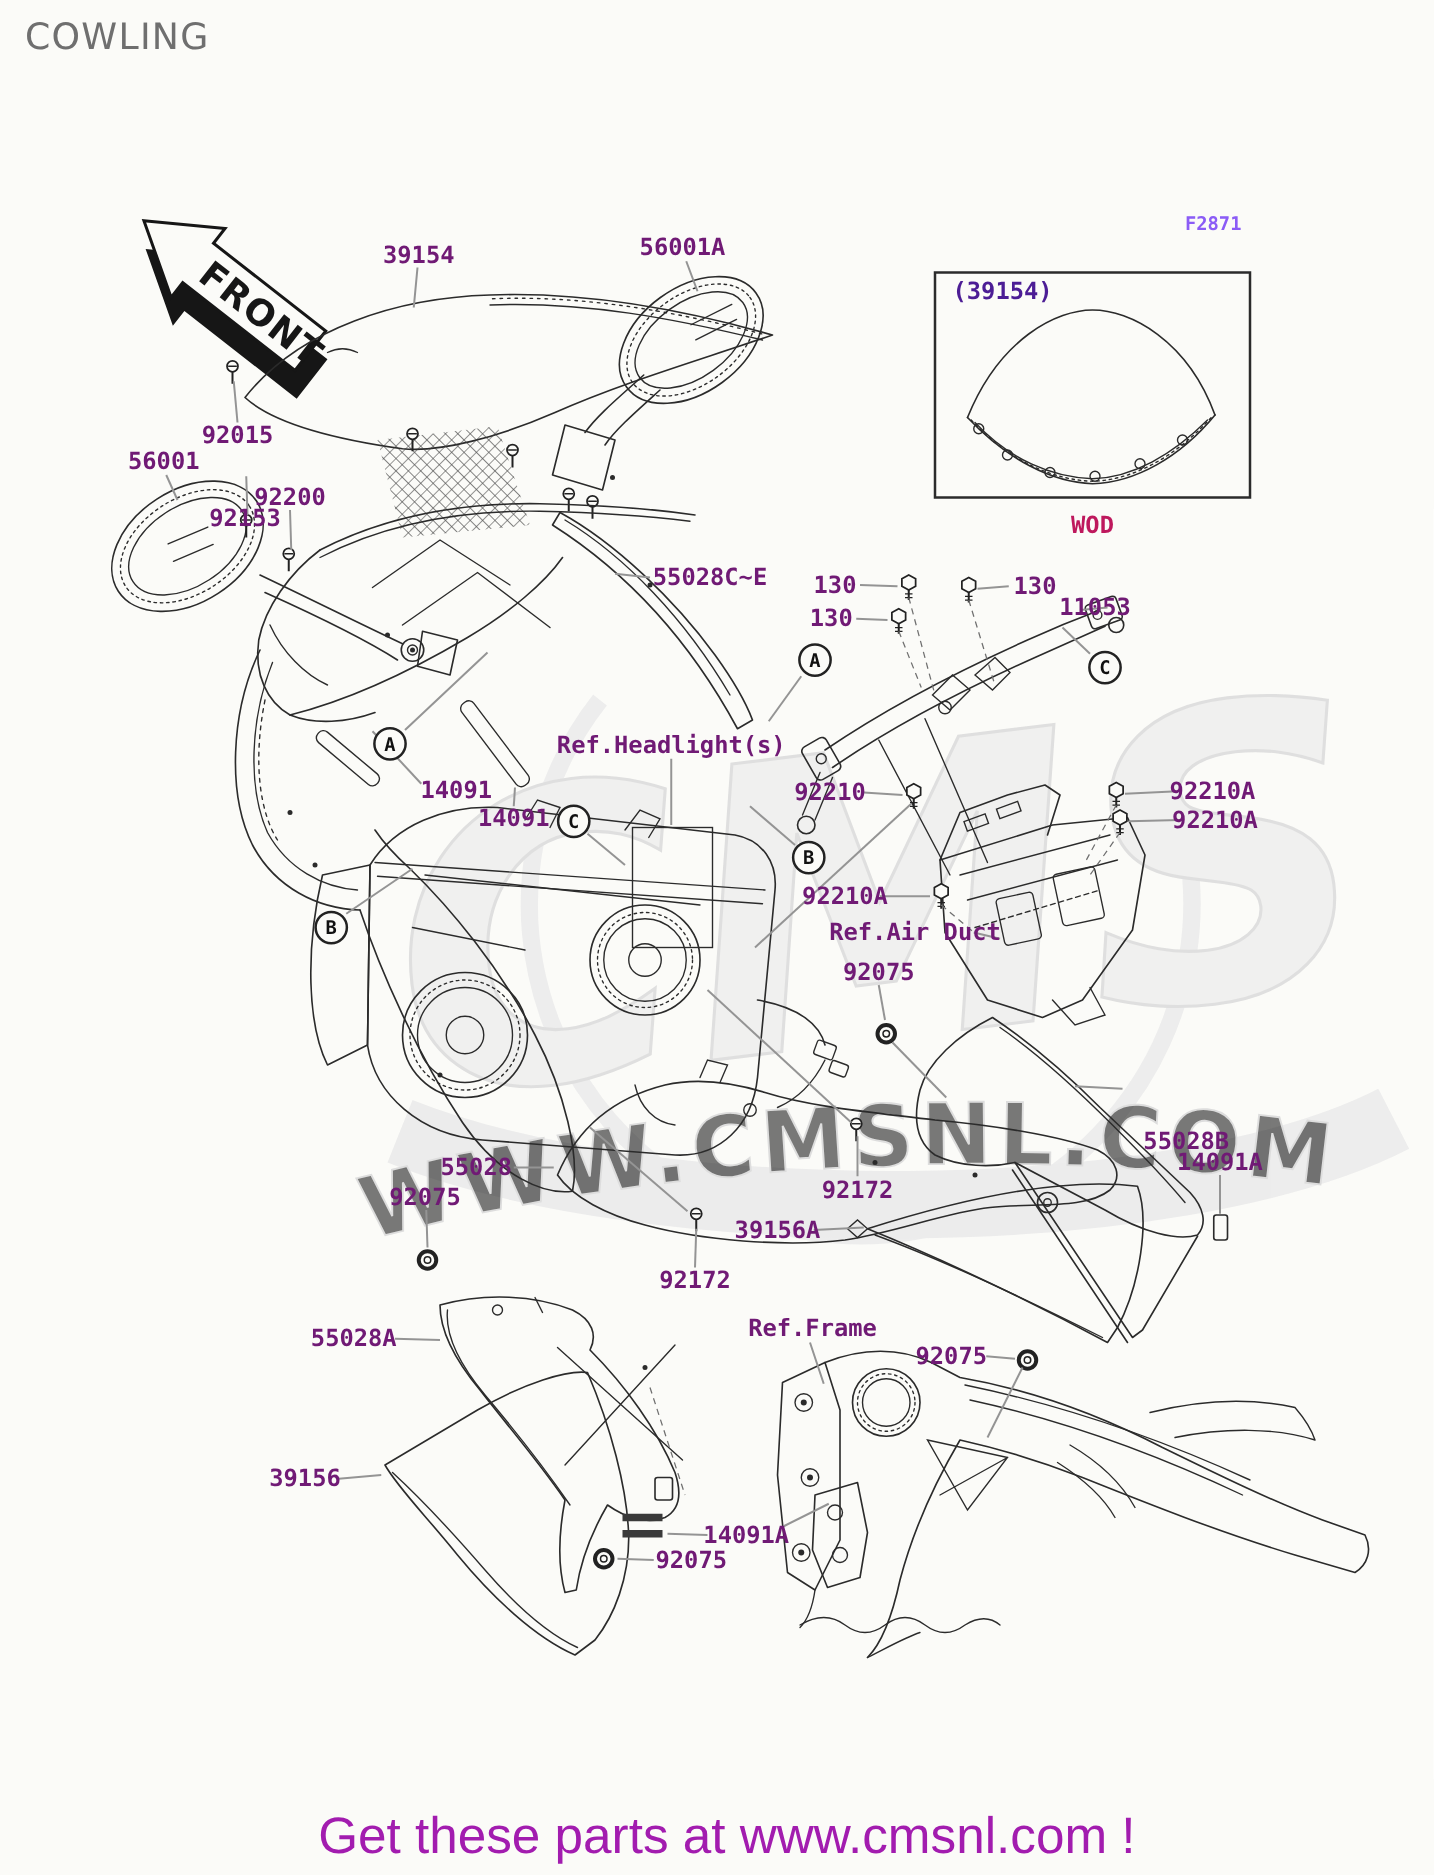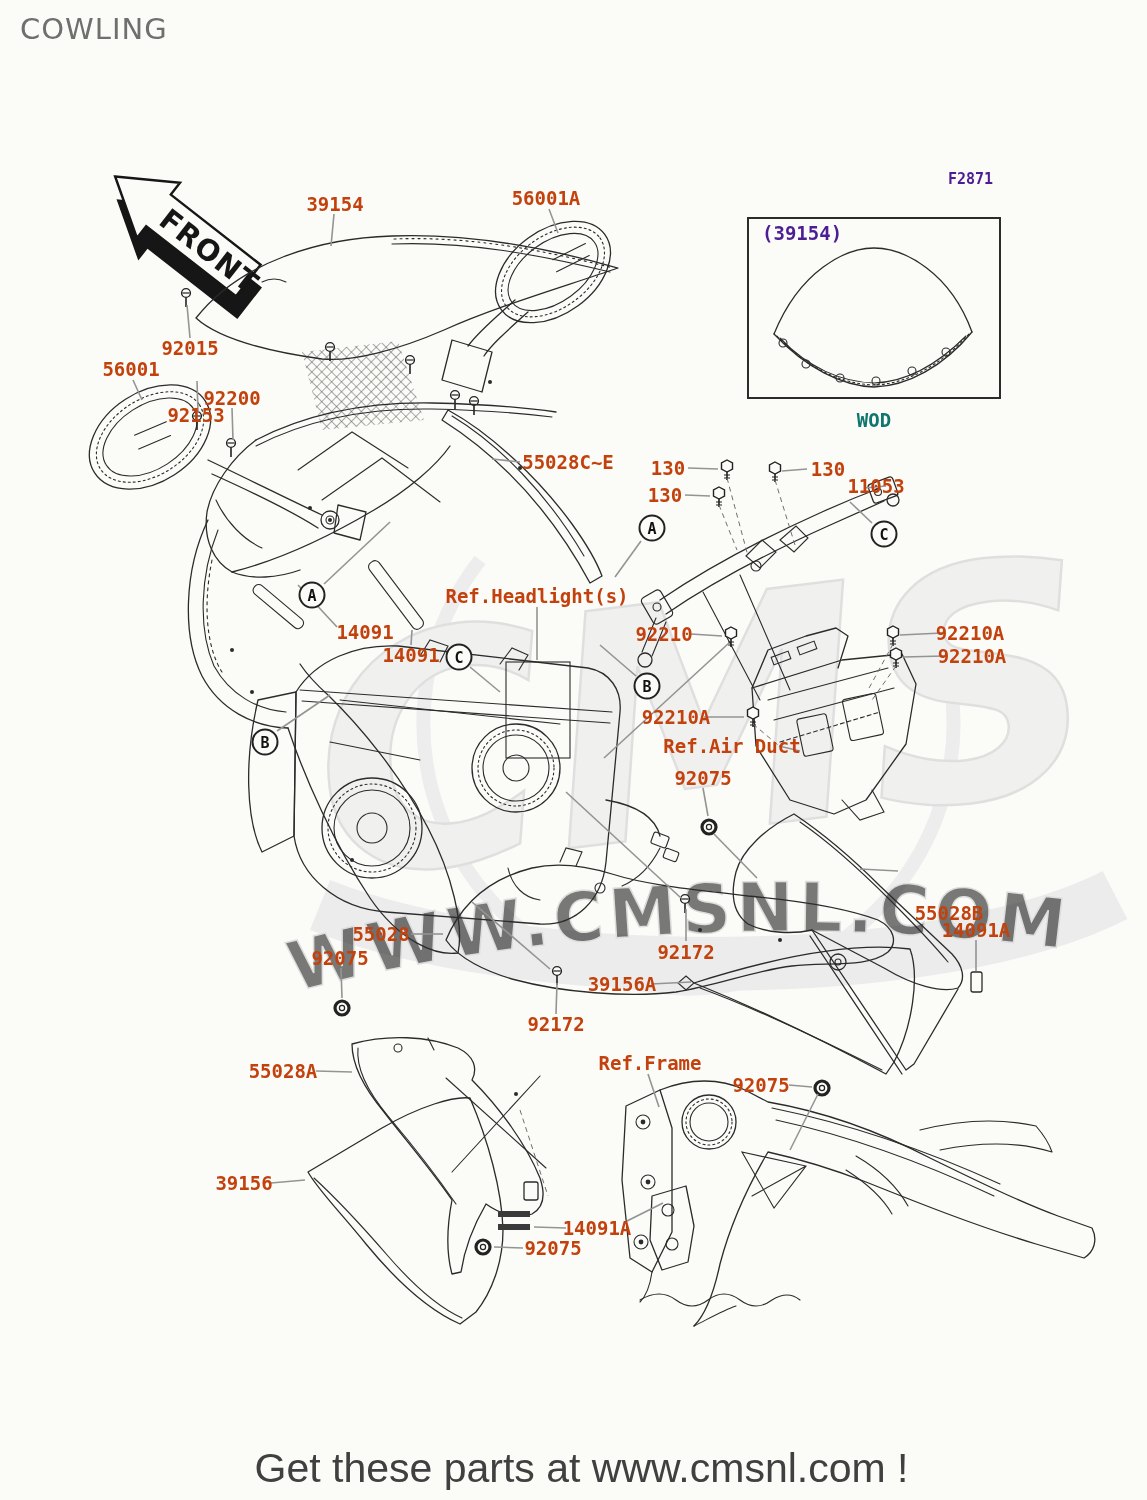--- a/index.html
+++ b/index.html
@@ -1,31 +1,31 @@
 <!DOCTYPE html>
 <html><head>
 <meta charset="utf-8">
 <style>
   html,body{margin:0;padding:0;background:#ffffff;}
   .stage{position:relative;width:1147px;height:1500px;background:#fbfbf8;overflow:hidden;
          font-family:"DejaVu Sans Mono",monospace;}
   .stage svg{position:absolute;left:0;top:0;}
   .page-title{position:absolute;left:20px;top:12px;font-family:"DejaVu Sans",sans-serif;
               font-size:29px;color:#6f6f6f;letter-spacing:1px;}
-  .fig-code{position:absolute;left:948px;top:170px;font:700 15px "DejaVu Sans Mono",monospace;color:#4c1d95;}
+  .fig-code{position:absolute;left:948px;top:170px;font:700 15px "DejaVu Sans Mono",monospace;color:#8b5cf6;}
   .inset-part{position:absolute;left:762px;top:222px;font:700 19px "DejaVu Sans Mono",monospace;color:#4c1d95;}
   .inset-code{position:absolute;left:874px;top:409px;transform:translateX(-50%);
-              font:700 19px "DejaVu Sans Mono",monospace;color:#0f766e;}
+              font:700 19px "DejaVu Sans Mono",monospace;color:#be185d;}
   .part-label{position:absolute;transform:translate(-50%,-50%);white-space:nowrap;
-              font:700 19px "DejaVu Sans Mono",monospace;color:#c2410c;letter-spacing:0;}
+              font:700 19px "DejaVu Sans Mono",monospace;color:#701a75;letter-spacing:0;}
   .callout{position:absolute;width:23px;height:23px;border:2px solid #222;border-radius:50%;
            background:#fbfbf8;transform:translate(-50%,-50%);display:flex;align-items:center;
            justify-content:center;font:700 15px "DejaVu Sans Mono",monospace;color:#111;}
   .footer-note{position:absolute;left:0;right:0;bottom:8px;text-align:center;
-               font-family:"Liberation Sans",sans-serif;font-size:41px;color:#404040;padding-left:16px;}
+               font-family:"Liberation Sans",sans-serif;font-size:41px;color:#a21caf;padding-left:16px;}
   .ln{stroke:#2b2b2b;stroke-width:1.3;fill:none;stroke-linecap:round;stroke-linejoin:round;}
   .ln2{stroke:#2b2b2b;stroke-width:1.1;fill:none;stroke-linecap:round;}
   .leader{stroke:#949494;stroke-width:1.6;fill:none;}
   .dashln{stroke:#6f6f6f;stroke-width:1;fill:none;stroke-dasharray:5,4;}
   .wm{opacity:0.95;}
 </style>
 </head>
 <body>
 
 <div class="stage">

